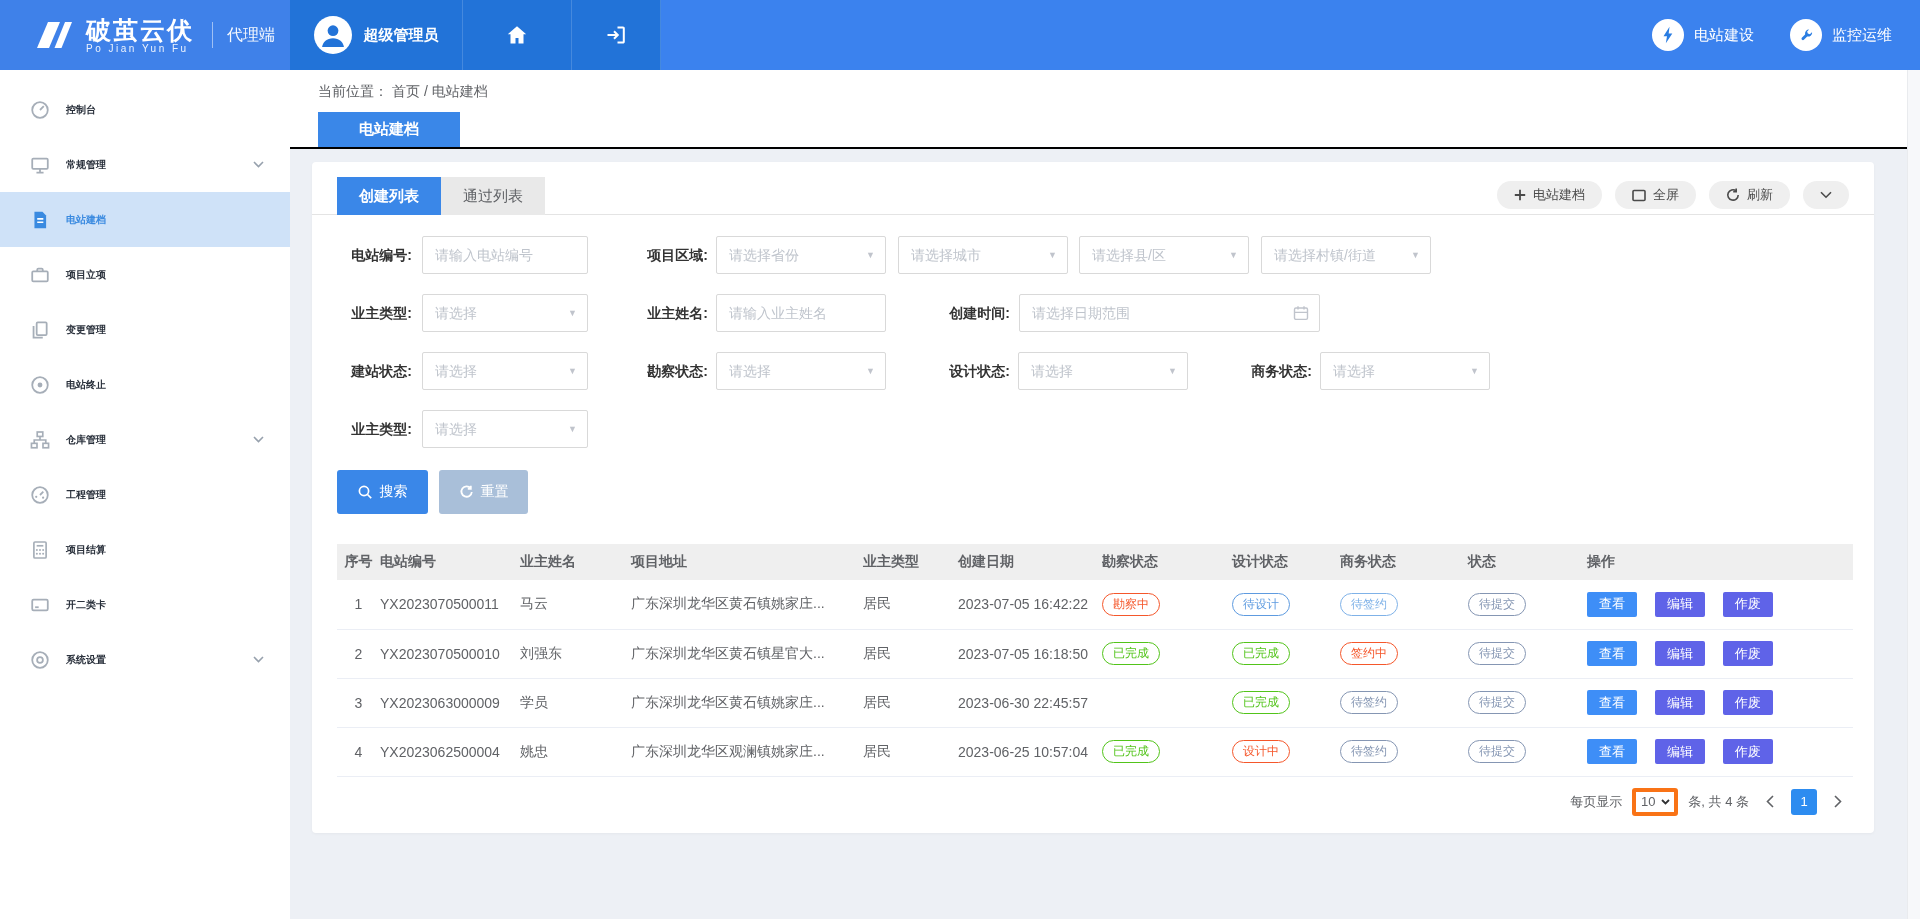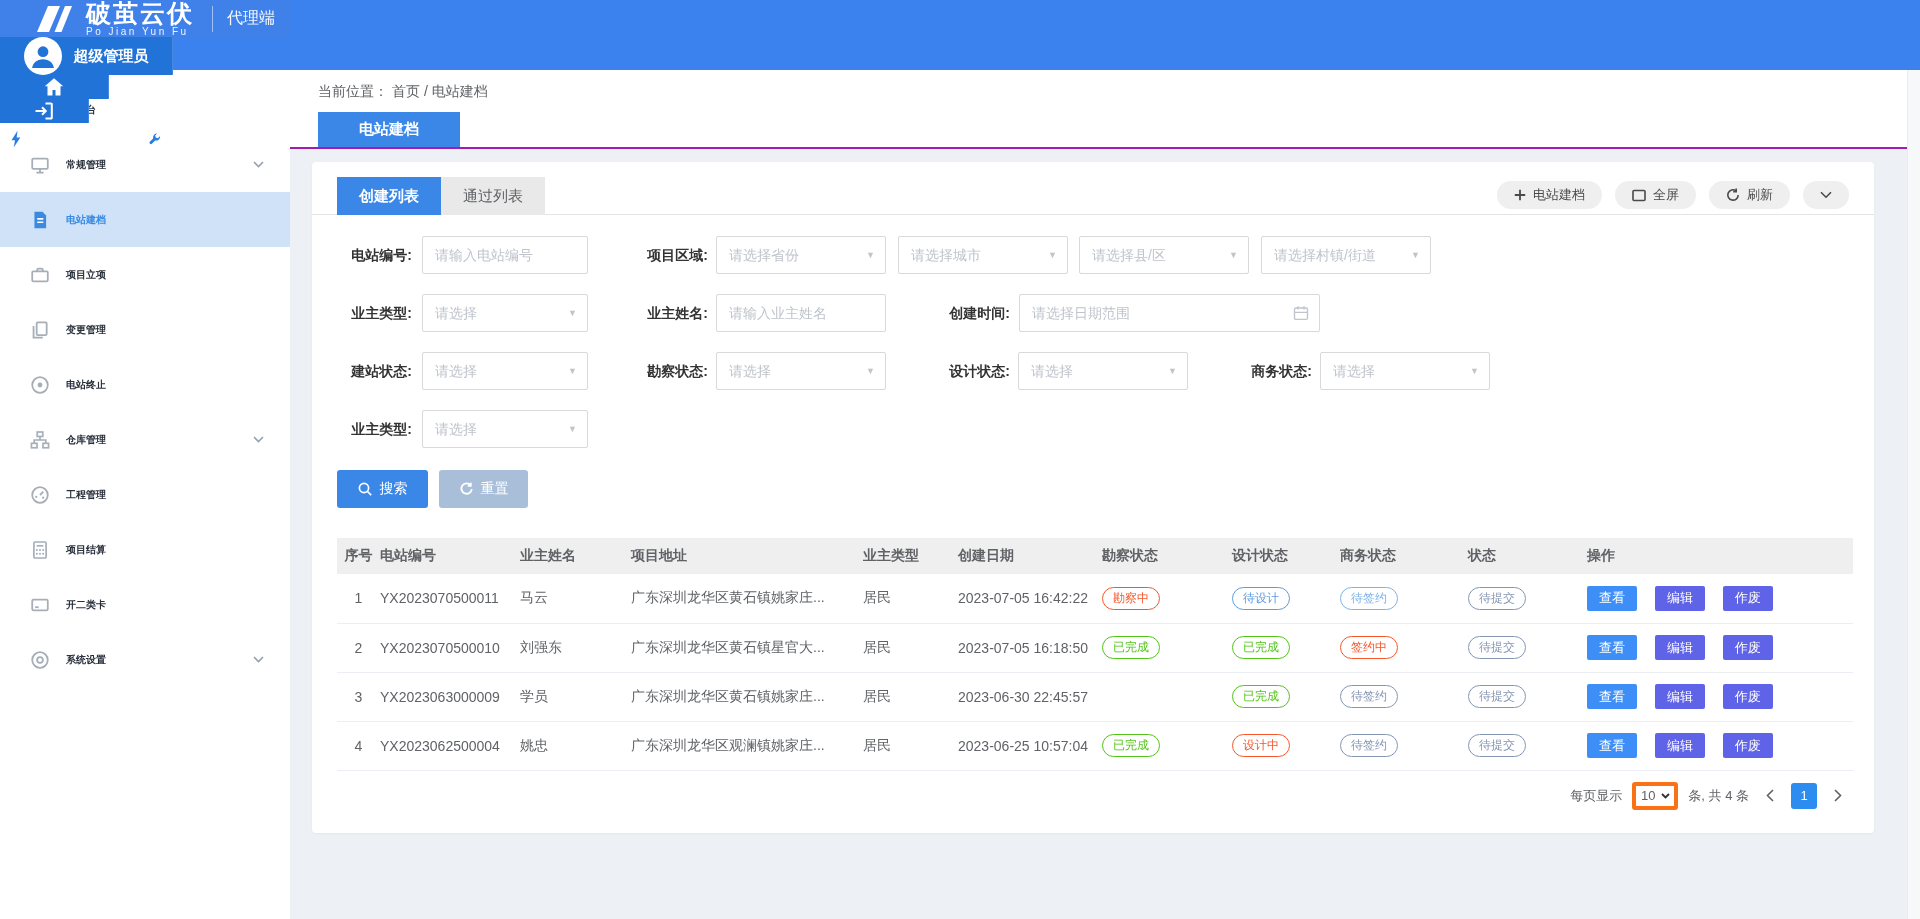--- a/index.html
+++ b/index.html
@@ -1,20 +1,20 @@
 <!DOCTYPE html>
 <html><head>
 <meta charset="utf-8">
 <style>
   * { margin:0; padding:0; box-sizing:border-box; }
   html,body { width:1920px; height:919px; overflow:hidden; font-family:"Liberation Sans","DejaVu Sans",sans-serif; background:#edf0f5; }
   .stage { position:relative; width:1920px; height:919px; }
 
   
-  .hdr { position:absolute; top:0; left:0; right:0; height:70px; background:#3b82ee; display:flex; align-items:stretch; color:#fff; z-index:5;flex-direction:column; }
+  .hdr { position:absolute; top:0; left:0; right:0; height:70px; background:#3b82ee; display:flex; align-items:stretch; color:#fff; z-index:5; }
   .hdr-logo { width:290px; background:#3f81e9; display:flex; align-items:center; padding-left:34px; }
   .logo-mark { width:40px; height:30px; margin-right:12px; flex:none; }
   .logo-text .cn { font-size:25px; font-weight:bold; letter-spacing:2px; line-height:26px; }
   .logo-text .en { font-size:10px; letter-spacing:2.5px; opacity:.9; }
   .logo-div { width:1px; height:26px; background:rgba(255,255,255,.5); margin:0 14px 0 18px; }
   .portal { font-size:16px; opacity:.95; }
   .hdr-seg { background:#2273d8; display:flex; align-items:center; justify-content:center; border-right:1px solid rgba(255,255,255,.16); cursor:pointer; }
   .seg-user { width:173px; }
   .seg-home { width:109px; }
   .seg-exit { width:89px; }
@@ -30,21 +30,21 @@
   .sidebar { position:absolute; top:70px; left:0; width:290px; bottom:0; background:#fff; padding-top:12px; z-index:4; }
   .sb-item { height:55px; display:flex; align-items:center; padding:0 26px 0 30px; cursor:pointer; color:#2a313c; }
   .sb-item .sb-ico { width:20px; height:20px; margin-right:16px; color:#a6aeb8; flex:none; }
   .sb-item .sb-lbl { font-size:10px; font-weight:bold; }
   .sb-item .sb-arrow { margin-left:auto; color:#97a1ad; }
   .sb-item.active { background:#cfe2f8; color:#3a8ae0; }
   .sb-item.active .sb-ico { color:#3a8ae0; }
 
   
   .content { position:absolute; top:70px; left:290px; right:0; bottom:0; background:#edf0f5; }
-  .topbar { position:absolute; top:0; left:0; right:0; height:79px; background:#fff; border-bottom:2px solid #a21caf; }
+  .topbar { position:absolute; top:0; left:0; right:0; height:79px; background:#fff; border-bottom:2px solid #000000; }
   .crumb { position:absolute; top:13px; left:28px; font-size:14px; color:#606266; }
   .crumb .path { margin-left:4px; }
   .page-tab { position:absolute; left:28px; bottom:0; width:142px; height:35px; background:#3a87e8; color:#fff; font-size:15px; font-weight:bold; display:flex; align-items:center; justify-content:center; cursor:pointer; }
   .scrollstrip { position:absolute; top:0; right:0; width:13px; bottom:0; background:#f7f8fa; border-left:1px solid #e9ebee; }
 
   
   .card { position:absolute; top:92px; left:22px; width:1562px; height:671px; background:#fff; border-radius:4px; box-shadow:0 1px 3px rgba(0,0,0,.04); }
   .panel-head { position:relative; height:53px; border-bottom:1px solid #e4e4e4; }
   .ptabs { position:absolute; left:25px; top:15px; display:flex; }
   .ptab { height:38px; padding:0 22px; font-size:15px; display:flex; align-items:center; cursor:pointer; background:#e9e9e9; color:#606266; }
@@ -65,21 +65,21 @@
   .datebox { position:relative; }
   .datebox input { width:100%; height:100%; border:none; padding:0 34px 0 12px; font-size:14px; outline:none; font-family:inherit; background:transparent; }
   .datebox input::placeholder { color:#bfc4cc; }
   .datebox .cal { position:absolute; right:10px; top:10px; }
 
   .w75{width:75px;margin-right:10px}.w72{width:72px;margin-right:8px}.w73{width:73px;margin-right:9px}.w70{width:70px;margin-right:8px}.w71{width:71px;margin-right:8px}
   .c166{width:166px}.c170{width:170px}.c301{width:301px}
   .ml48{margin-left:48px}.ml51{margin-left:51px}.ml54{margin-left:54px}.ml53{margin-left:53px}.ml12{margin-left:12px}.ml11{margin-left:11px}
 
   .actions-row { margin:22px 25px 0; display:flex; gap:11px; }
-  .btn { height:38px; border:none; border-radius:3px; color:#fff; font-size:14px; display:flex; align-items:center; justify-content:center; gap:8px; cursor:pointer; font-family:inherit; }
+  .btn { height:44px; border:none; border-radius:3px; color:#fff; font-size:14px; display:flex; align-items:center; justify-content:center; gap:8px; cursor:pointer; font-family:inherit; }
   .btn-search { width:91px; background:#3a87e8; }
   .btn-reset { width:89px; background:#a9bfd9; }
 
   
   .tbl-wrap { margin:30px 25px 0; }
   table { width:1516px; border-collapse:collapse; table-layout:fixed; }
   thead th { background:#efefef; height:36px; font-size:14px; font-weight:bold; color:#606266; text-align:left; }
   thead th.cc, tbody td.cc { text-align:center; }
   tbody td { height:49px; border-bottom:1px solid #ebeef5; font-size:14px; color:#606266; }
   .pill { display:inline-block; padding:3px 10px; border:1px solid; border-radius:12px; font-size:12px; background:#fff; line-height:15px; }

